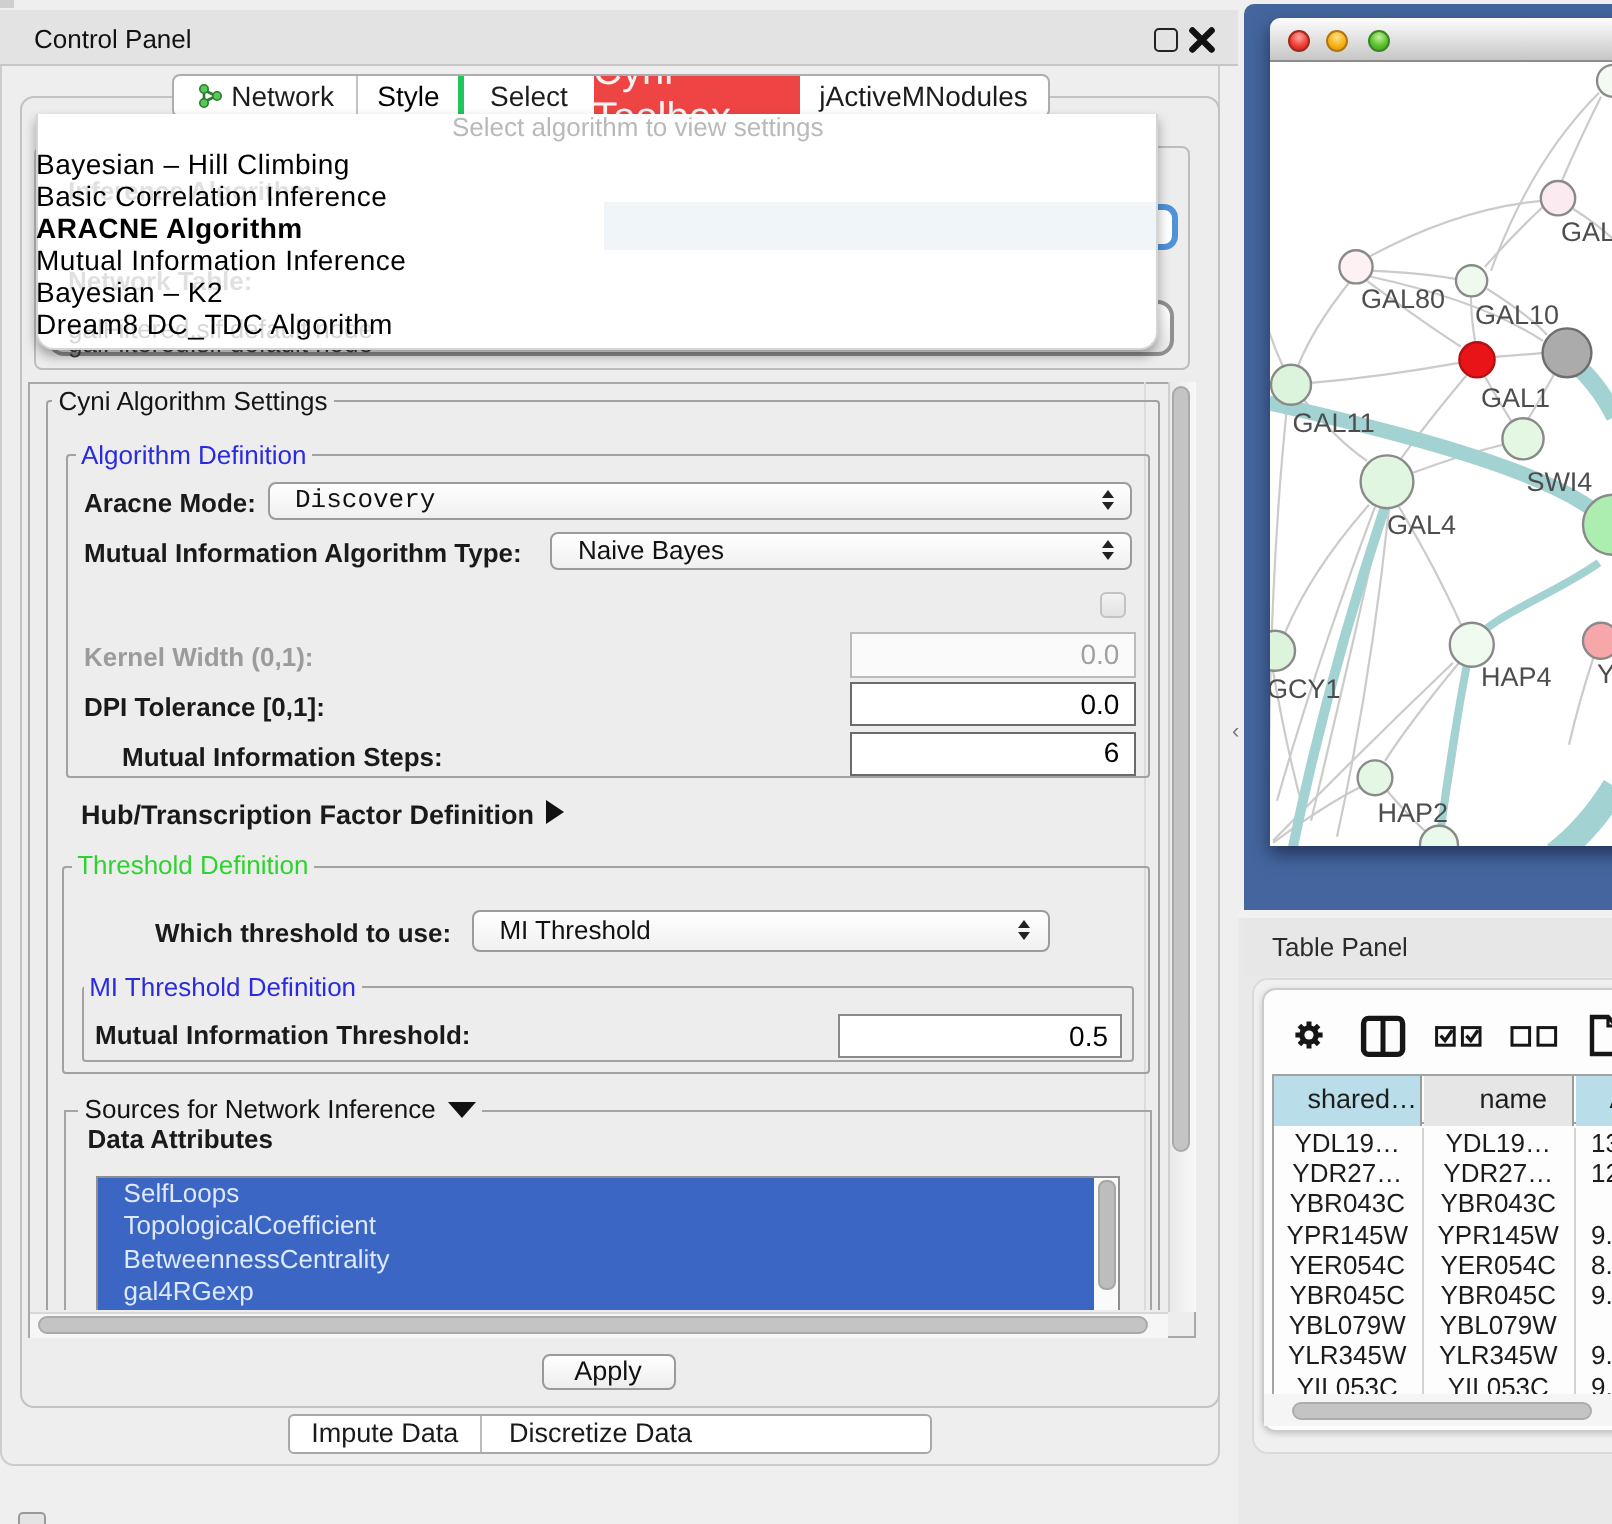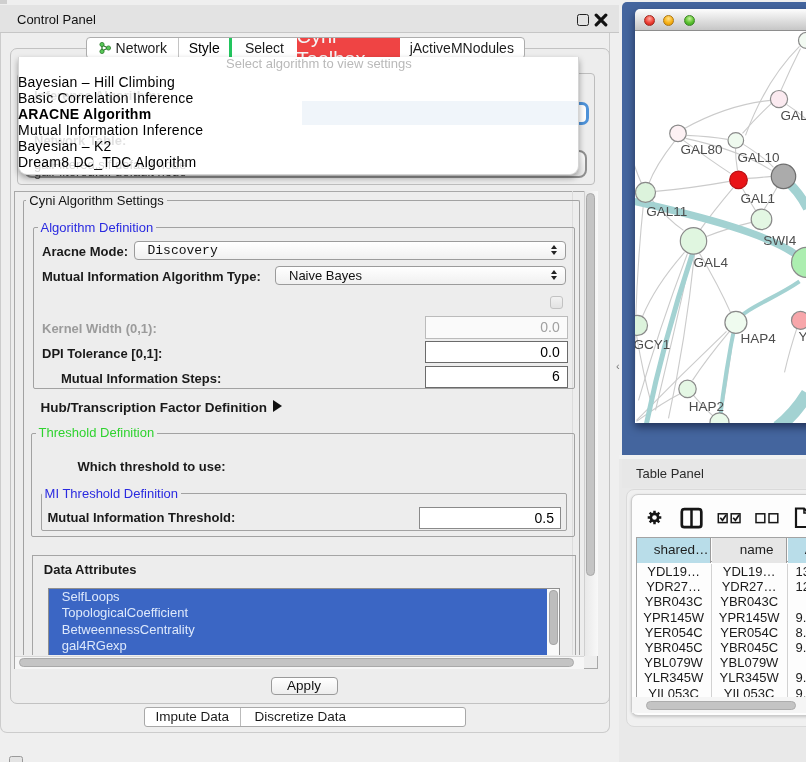--- a/index.html
+++ b/index.html
@@ -91,28 +91,33 @@
   <div class="lbl" style="left:42px;top:370.5px;margin-left:19px;">Mutual Information Steps:</div>
   <div class="field" style="left:424.7px;top:366.2px;width:143px;height:22px;border:1.5px solid #6b6b6b;color:#000;line-height:19.5px;padding-right:7px;">6</div>
 
   <div class="lbl" style="left:40.5px;top:399.5px;font-size:13.5px;">Hub/Transcription Factor Definition</div>
   <div class="abs" style="left:273px;top:400px;width:0;height:0;border-top:6px solid transparent;border-bottom:6px solid transparent;border-left:9px solid #111;"></div>
 
   <div class="group" style="left:31px;top:432.6px;width:544px;height:104.4px;"></div>
   <div class="gtitle" style="left:35.6px;top:426.1px;color:#2fd32f;">Threshold Definition</div>
 
   <div class="lbl" style="left:77.5px;top:459px;">Which threshold to use:</div>
+  <div class="combo" style="left:235.7px;top:455px;width:289.3px;height:20.5px;">
+      <span class="ct">MI Threshold</span>
+      <span class="spin"></span>
+    </div>
 
   <div class="group" style="left:41px;top:493px;width:526.3px;height:38px;"></div>
   <div class="gtitle" style="left:41.6px;top:486.5px;color:#2a2ae0;">MI Threshold Definition</div>
 
   <div class="lbl" style="left:47.5px;top:509.5px;">Mutual Information Threshold:</div>
   <div class="field" style="left:419px;top:506.5px;width:142px;height:22.5px;border:1px solid #8a8a8a;color:#000;line-height:20.5px;padding-right:6px;">0.5</div>
 
   <div class="abs" style="left:32.4px;top:554.5px;width:543.6px;height:100.5px;border:1px solid #a5a5a5;border-bottom:none;"></div>
+  <div class="gtitle" style="left:39.3px;top:547.9px;color:#141414;">Sources for Network Inference <span style="display:inline-block;width:0;height:0;border-left:7px solid transparent;border-right:7px solid transparent;border-top:8px solid #111;vertical-align:middle;margin-left:2px;"></span></div>
 
   <div class="lbl" style="left:43.8px;top:562px;">Data Attributes</div>
 
   <div class="abs" style="left:47.8px;top:587.8px;width:512.2px;height:67.2px;background:#fff;border:1px solid #8f8f8f;border-bottom:none;overflow:hidden;">
     <div style="position:absolute;left:0;top:0;width:497.9px;height:67.2px;background:#3b66c4;"></div>
     <div style="position:absolute;left:13px;top:0;height:16.4px;line-height:16.4px;font-size:13px;color:#dde8fb;">SelfLoops</div>
     <div style="position:absolute;left:13px;top:16.4px;height:16.4px;line-height:16.4px;font-size:13px;color:#dde8fb;">TopologicalCoefficient</div>
     <div style="position:absolute;left:13px;top:32.8px;height:16.4px;line-height:16.4px;font-size:13px;color:#dde8fb;">BetweennessCentrality</div>
     <div style="position:absolute;left:13px;top:49.2px;height:16.4px;line-height:16.4px;font-size:13px;color:#dde8fb;">gal4RGexp</div>
     <div style="position:absolute;left:497.9px;top:0;width:14.3px;height:67.2px;background:#fafafa;"></div>

